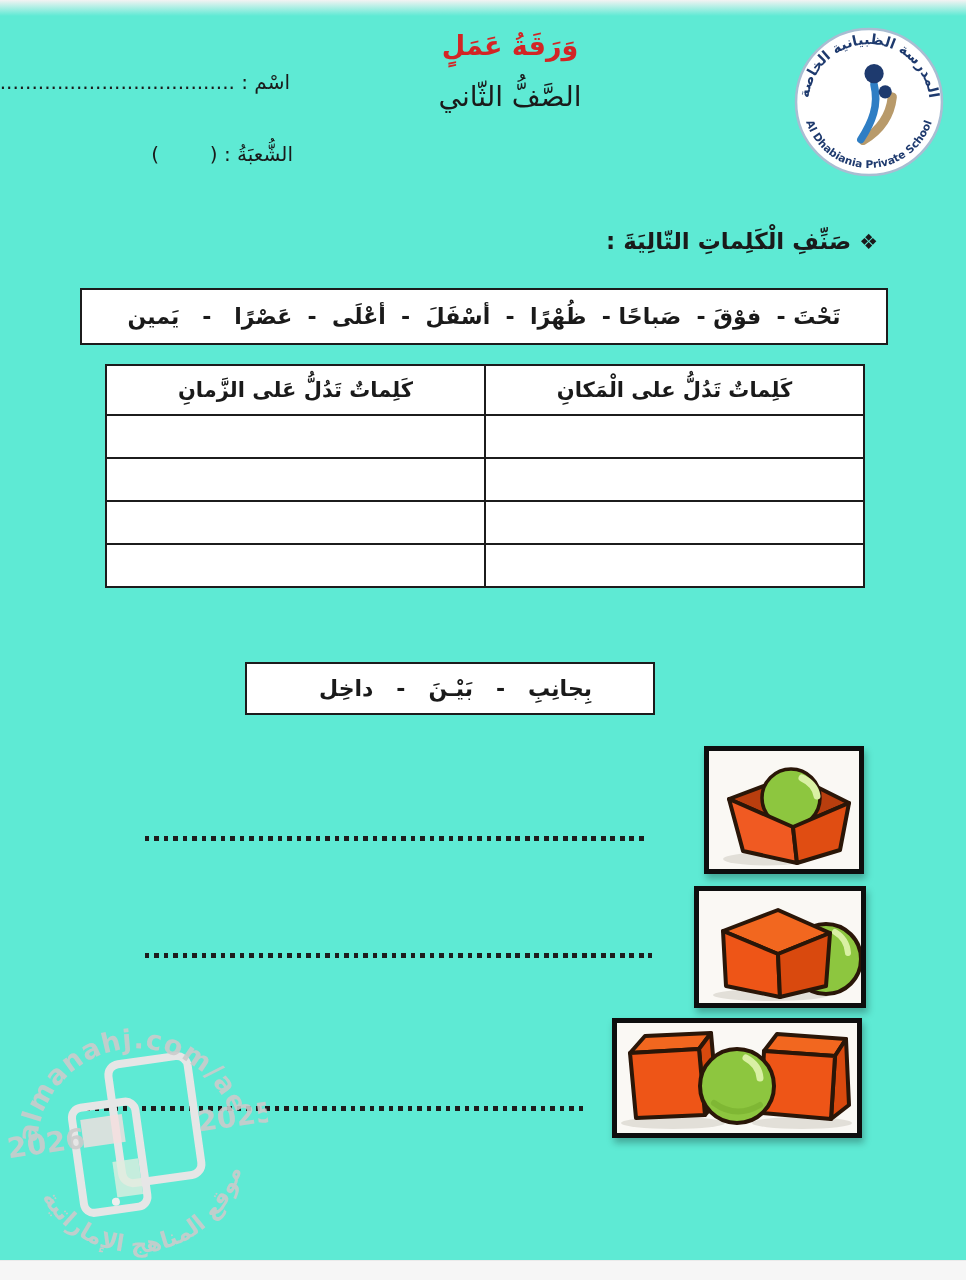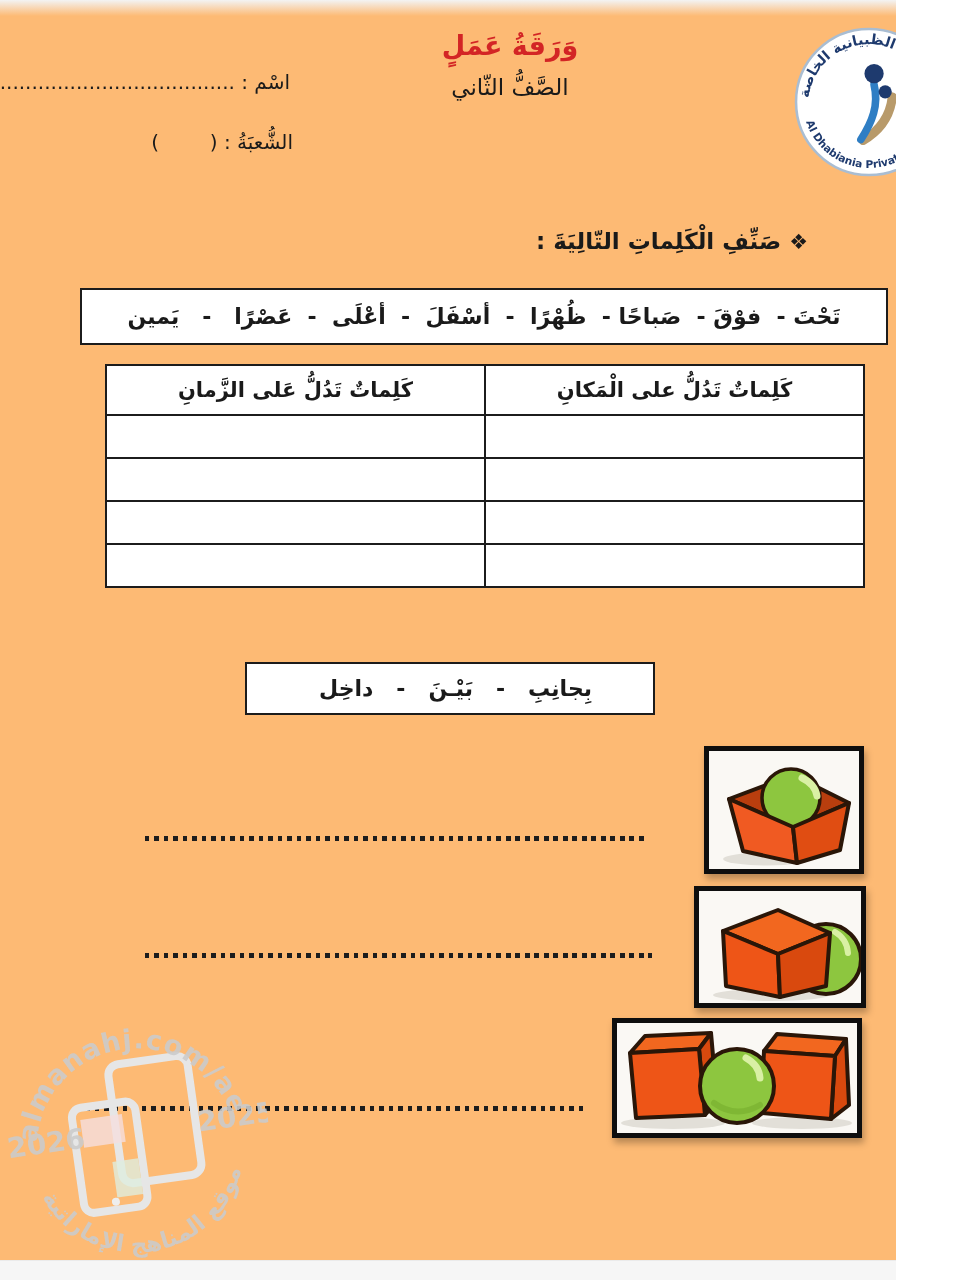--- a/index.html
+++ b/index.html
@@ -1,32 +1,32 @@
 <!DOCTYPE html>
 <html lang="ar"><head>
 <meta charset="utf-8">
 <style>
   * { margin:0; padding:0; box-sizing:border-box; }
   html,body { background:#ffffff; }
   .page {
-    position:relative; width:896px; height:1280px;
-    background:#fdba74; overflow:hidden;
+    position:relative; width:966px; height:1280px;
+    background:#5eead4; overflow:hidden;
     font-family:"DejaVu Sans", sans-serif; color:#1a1a1a;
   }
   .abs { position:absolute; }
   .ar { direction:rtl; unicode-bidi:isolate; }
   .pre { white-space:pre; }
 
   
   .head-center { left:280px; top:30px; width:460px; text-align:center; }
   .title-red { font-size:27px; font-weight:bold; color:#d32525; line-height:1.2; }
   .subtitle  { font-size:29px; font-weight:bold; margin-top:16px; line-height:1.2; }
-  .grade     { font-size:23px; margin-top:12px; }
+  .grade     { font-size:28px; margin-top:18px; }
   .name-field    { left:38px; top:70px; width:252px; font-size:20px; text-align:right; }
-  .section-field { left:95px; top:130px; width:198px; font-size:20px; text-align:right; }
+  .section-field { left:95px; top:142px; width:198px; font-size:20px; text-align:right; }
 
   
   .ex-heading { font-size:23px; font-weight:bold; text-align:center; }
   .ex-heading .bullet { font-size:21px; margin-left:8px; }
 
   
   .word-box {
     border:2.5px solid #1c1c1c; background:#fff;
     display:flex; align-items:center; justify-content:center;
     font-size:22px; font-weight:bold; white-space:pre;

